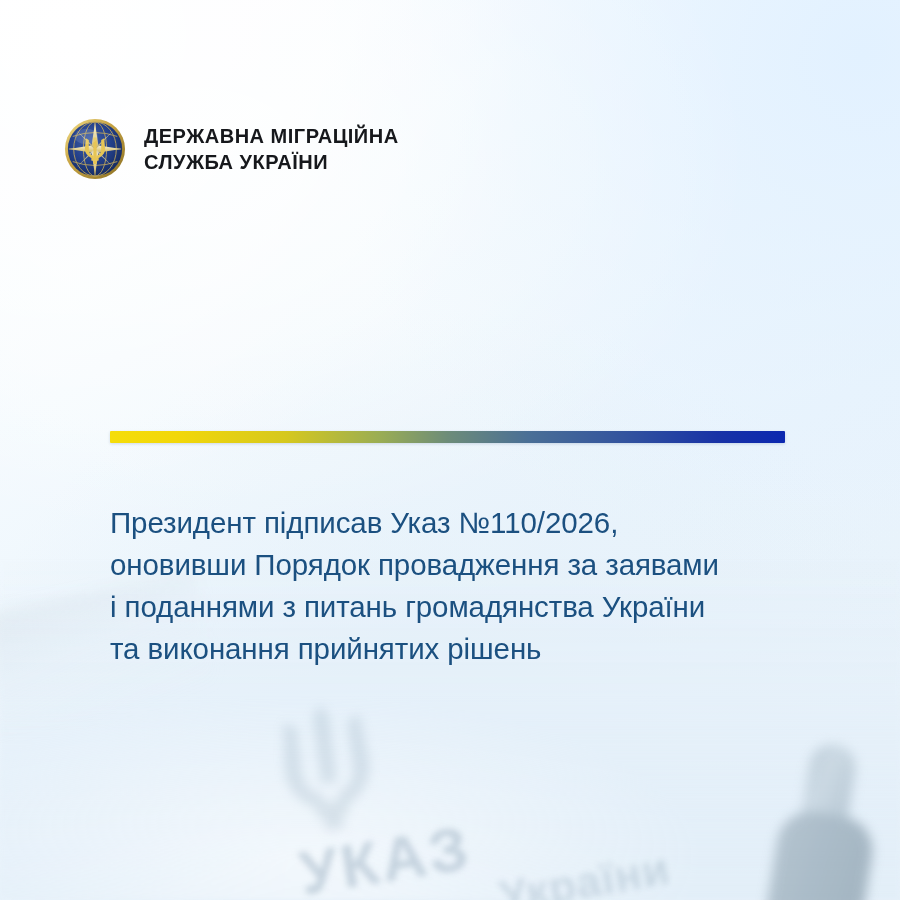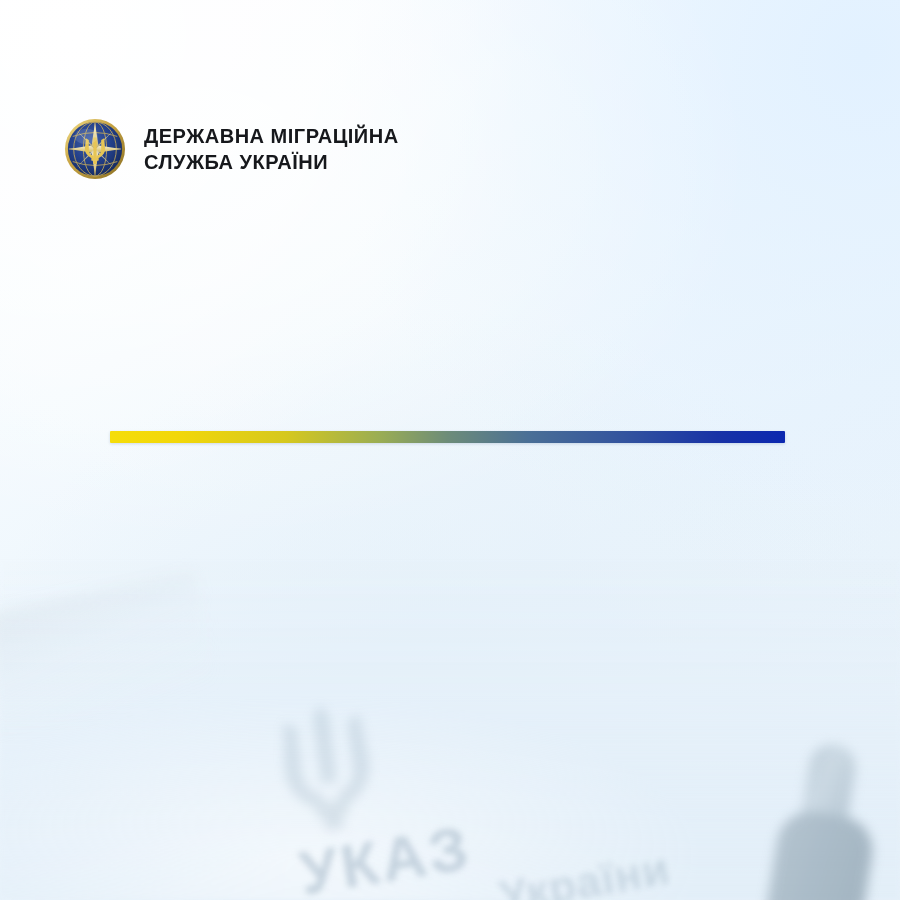--- a/index.html
+++ b/index.html
@@ -314,15 +314,19 @@
         </svg>
       </div>
 
       <div class="brand-text">ДЕРЖАВНА МІГРАЦІЙНА
 СЛУЖБА УКРАЇНИ</div>
     </div>
 
 
     <div class="rule"></div>
 
+    <p class="body-copy">Президент підписав Указ №110/2026,
+оновивши Порядок провадження за заявами
+і поданнями з питань громадянства України
+та виконання прийнятих рішень</p>
 
   </div>
 </div>
 
 </body></html>

